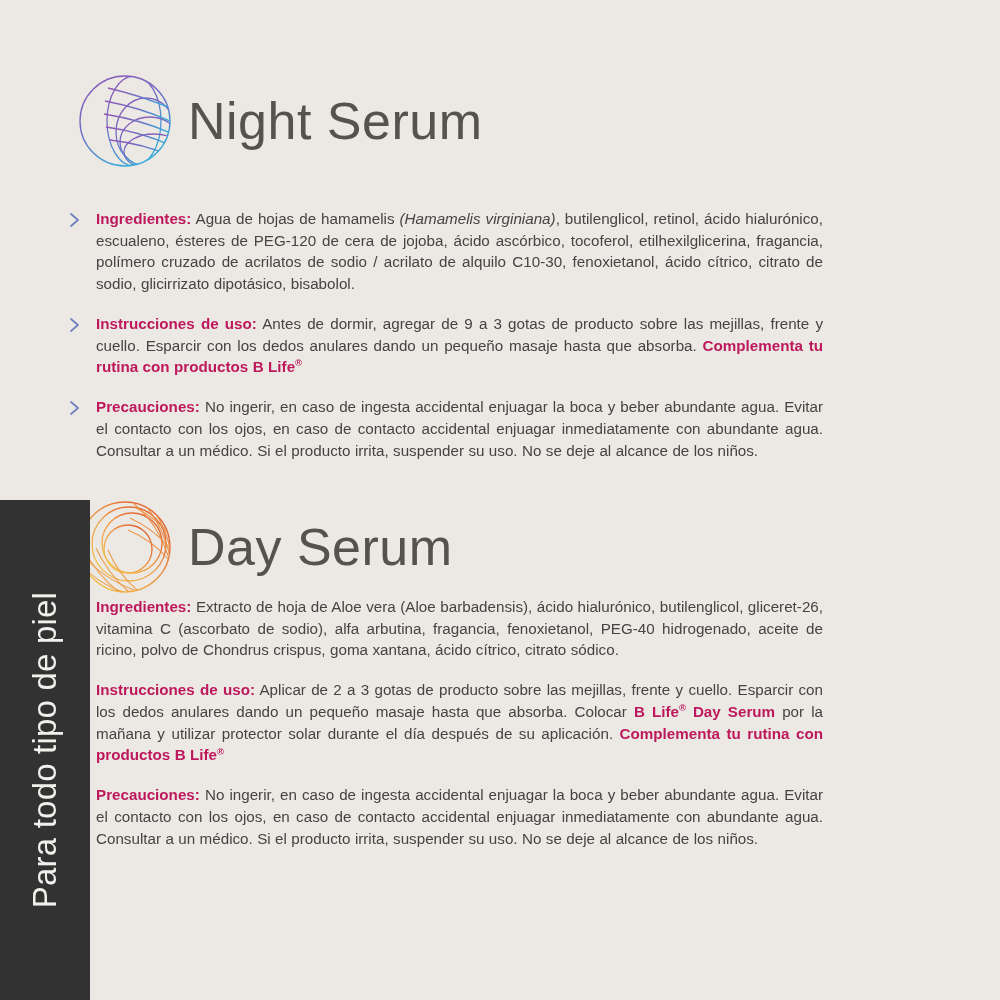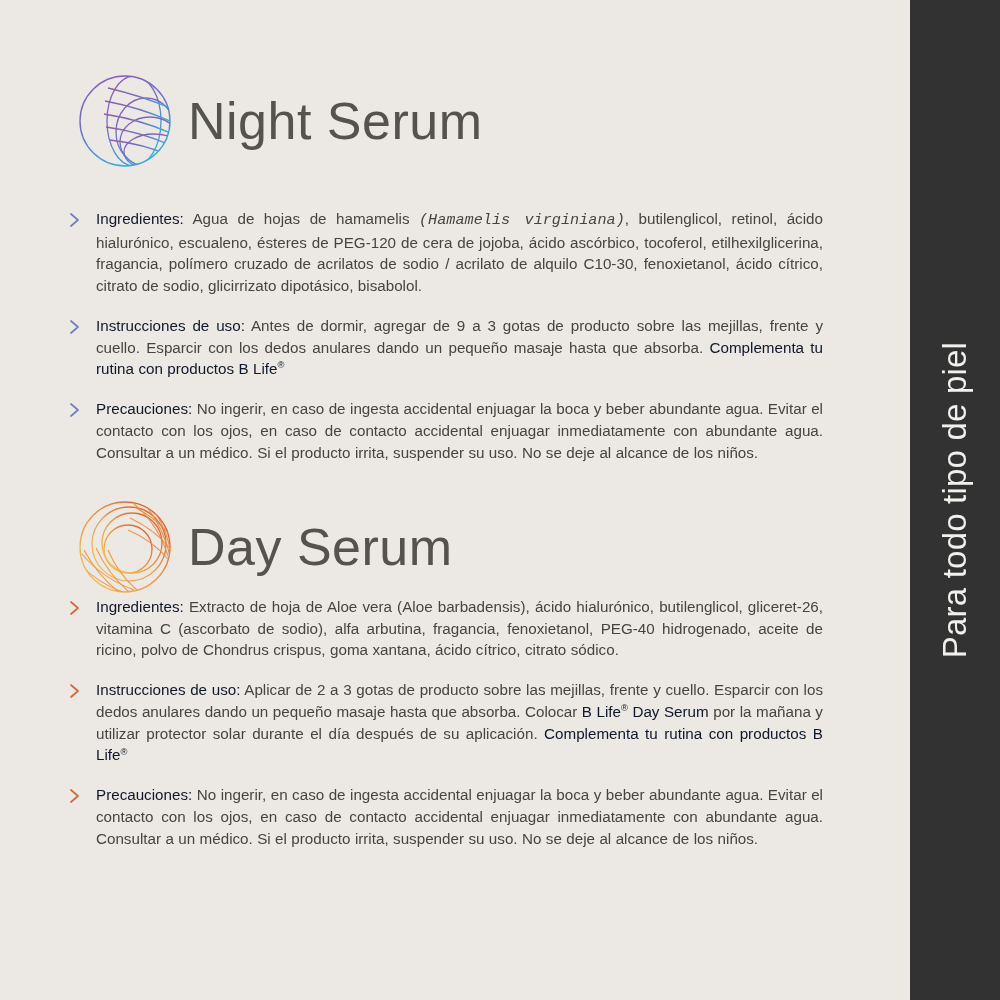--- a/index.html
+++ b/index.html
@@ -13,20 +13,21 @@
   body {
     background: #ece9e4;
     font-family: "Liberation Sans", sans-serif;
     position: relative;
   }
 
   .page {
     position: absolute;
     inset: 0;
     display: flex;
+    flex-direction: column;
   }
 
   
   .content {
     width: 910px;
     height: 1000px;
     background: #ece9e4;
     position: relative;
     padding: 0;
   }
@@ -95,22 +96,22 @@
   .body-text {
     flex: 1 1 auto;
     font-size: 15.2px;
     line-height: 1.43;
     color: #464442;
     text-align: justify;
     font-family: "Liberation Sans", sans-serif;
     word-spacing: 0.2px;
   }
 
-  .body-text b, .body-text .bold { font-weight: normal; color: #0f172a; }
-  .body-text i, .body-text .ital { font-style: italic; font-family: Liberation Mono, monospace; }
+  .body-text b, .body-text .bold { font-weight: bold; color: #be185d; }
+  .body-text i, .body-text .ital { font-style: italic; }
   .body-text sup { font-size: 0.62em; vertical-align: super; }
 
   
   #night-header { position: absolute; left: 72px;  top: 68px; }
   #night-sections { position: absolute; left: 68px; top: 208px; width: 755px; }
   #day-header   { position: absolute; left: 72px;  top: 494px; }
   #day-sections { position: absolute; left: 68px; top: 596px; width: 755px; }
 
   .section + .section { margin-top: 18px; }
 </style>

